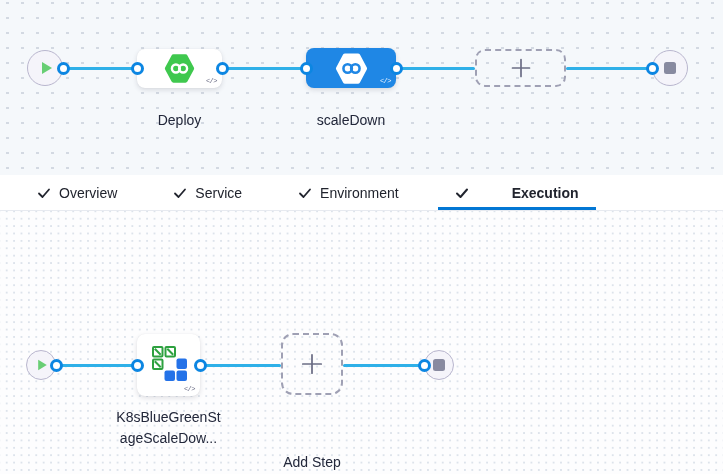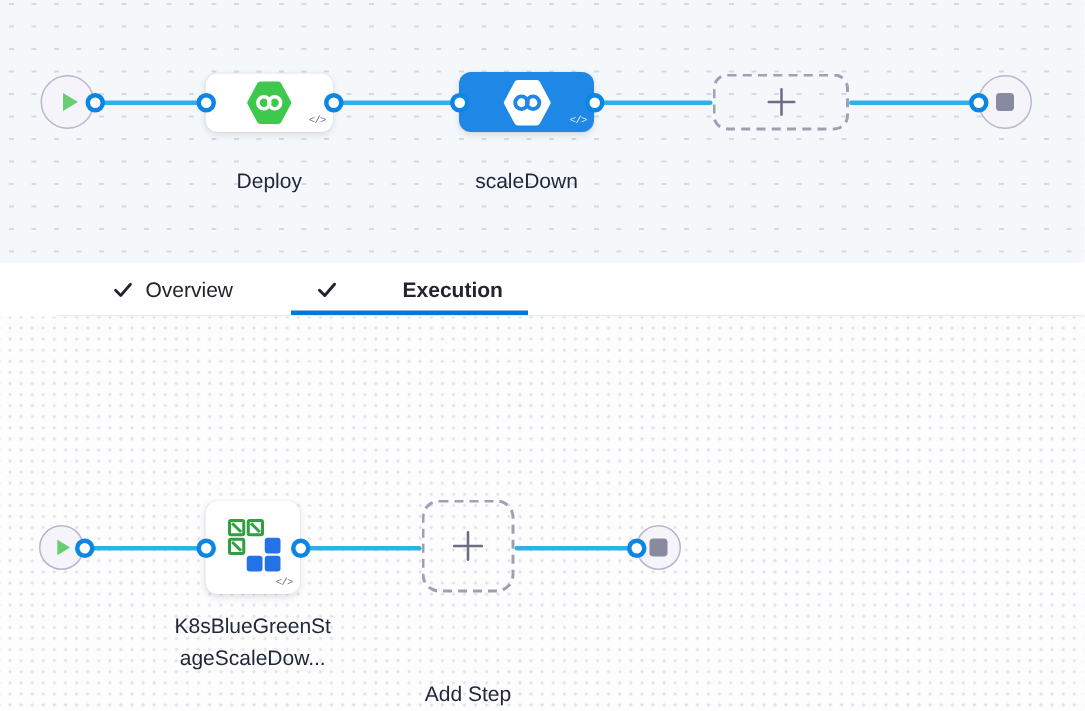--- a/index.html
+++ b/index.html
@@ -63,21 +63,21 @@
 
   .node-label {
     position: absolute; text-align: center; font-size: 14px; color: #22273a;
     line-height: 21px;
   }
   .wrap-label { word-break: break-all; }
 
   
   .tabbar {
     height: 36px; background: #ffffff; border-bottom: 1px solid #e7eaf0;
-    display: flex; align-items: stretch; padding-left: 20px; gap: 22px; margin-left: 38px;
+    display: flex; align-items: stretch; padding-left: 20px; gap: 22px;
   }
   .tab {
     display: flex; align-items: center; gap: 8px; padding: 0 17px;
     font-size: 14px; color: #21242e; cursor: pointer;
     border-bottom: 3px solid transparent; border-top: 3px solid transparent;
   }
   .tab.active { font-weight: 700; border-bottom-color: #0277d4; gap: 43px; }
 </style>
 </head>
 <body>
@@ -135,20 +135,32 @@
     <div class="node-label" style="left:137px; top:110px; width:85px;">Deploy</div>
     <div class="node-label" style="left:306px; top:110px; width:90px;">scaleDown</div>
   </div>
 
   <div class="tabbar">
     <div class="tab">
       <svg width="14" height="14" viewBox="0 0 14 14">
           <path d="M2 7.5 L5.5 11 L12 3.5" stroke="#21242e" stroke-width="1.8" fill="none" stroke-linecap="round" stroke-linejoin="round"></path>
         </svg>
       <span>Overview</span>
+    </div>
+    <div class="tab">
+      <svg width="14" height="14" viewBox="0 0 14 14">
+          <path d="M2 7.5 L5.5 11 L12 3.5" stroke="#21242e" stroke-width="1.8" fill="none" stroke-linecap="round" stroke-linejoin="round"></path>
+        </svg>
+      <span>Service</span>
+    </div>
+    <div class="tab">
+      <svg width="14" height="14" viewBox="0 0 14 14">
+          <path d="M2 7.5 L5.5 11 L12 3.5" stroke="#21242e" stroke-width="1.8" fill="none" stroke-linecap="round" stroke-linejoin="round"></path>
+        </svg>
+      <span>Environment</span>
     </div>
     <div class="tab active">
       <svg width="14" height="14" viewBox="0 0 14 14">
           <path d="M2 7.5 L5.5 11 L12 3.5" stroke="#21242e" stroke-width="2" fill="none" stroke-linecap="round" stroke-linejoin="round"></path>
         </svg>
       <span>Execution</span>
     </div>
   </div>
 
   <div class="canvas exec-canvas">

